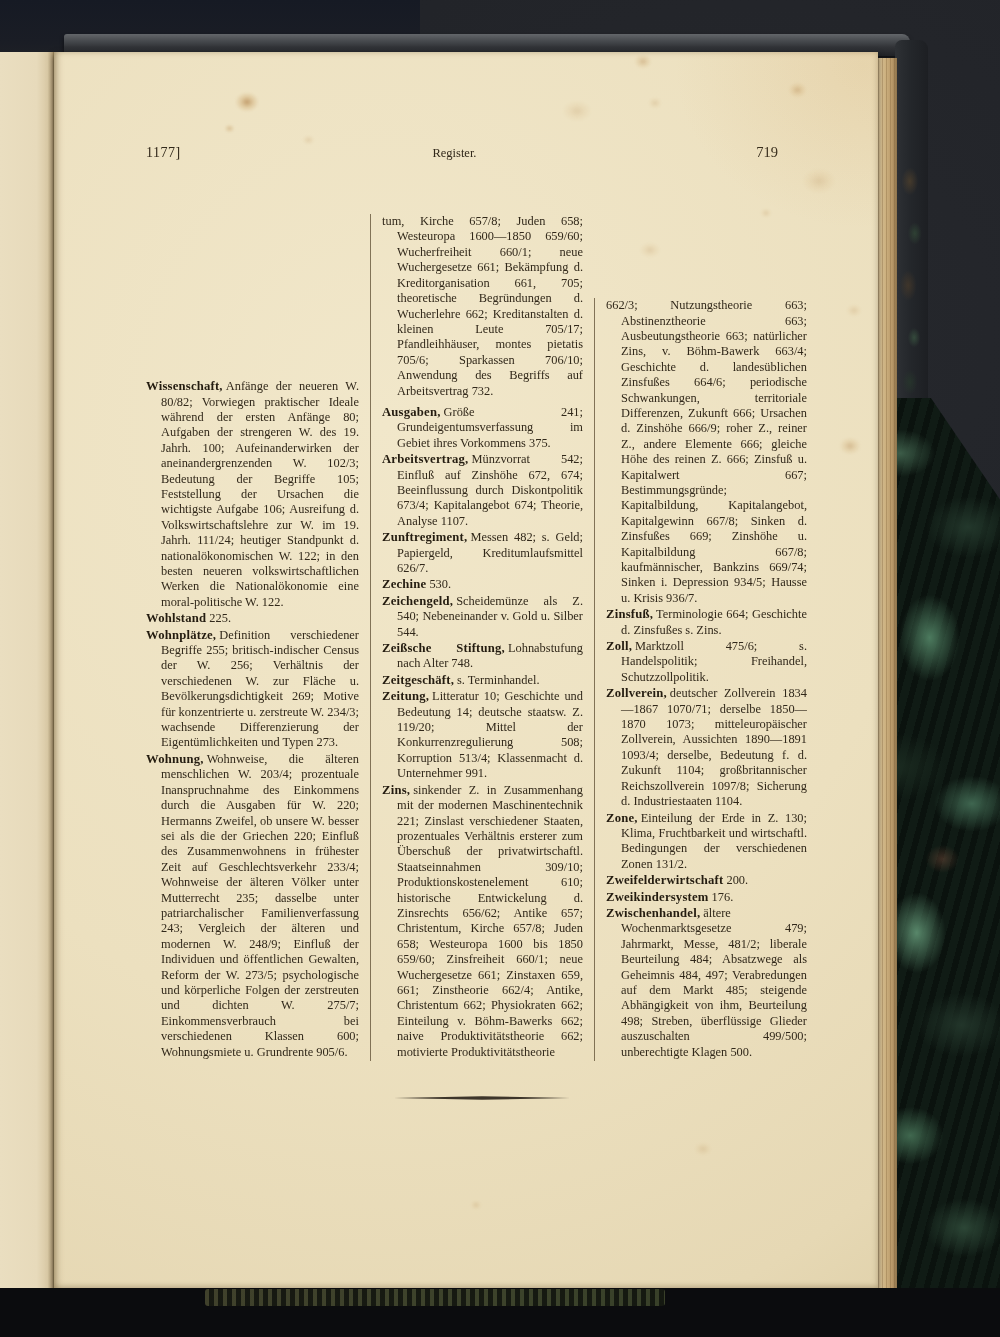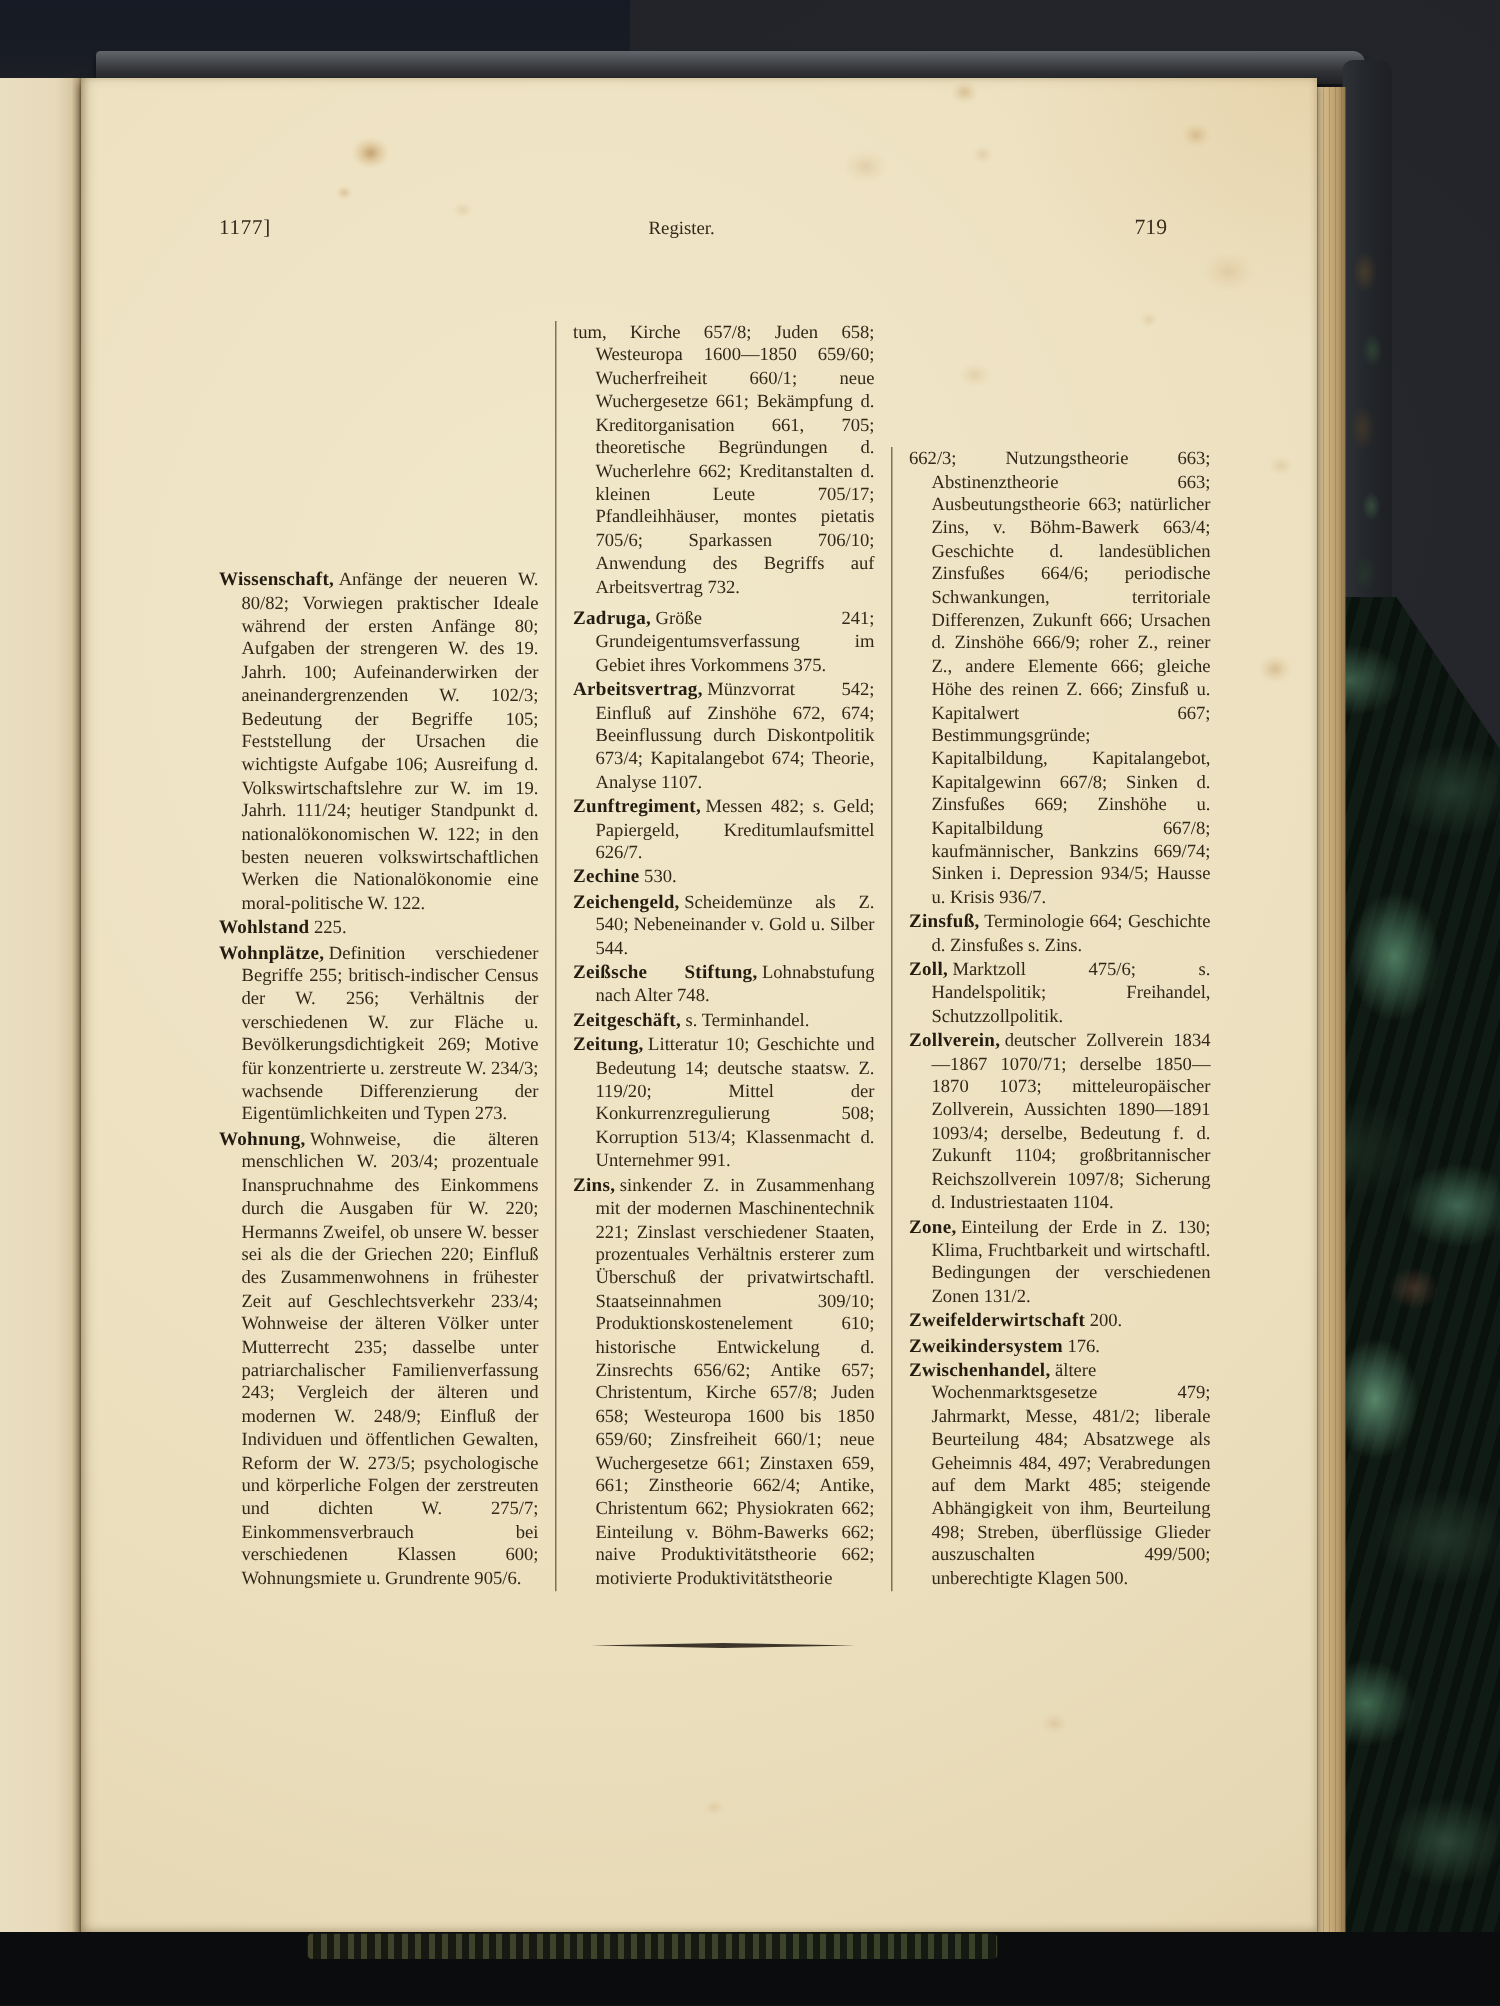--- a/index.html
+++ b/index.html
@@ -132,21 +132,21 @@
       <div class="col">
         <p class="entry"><b>Wissenschaft,</b><span>Anfänge der neueren W. 80/82; Vorwiegen praktischer Ideale während der ersten Anfänge 80; Aufgaben der strengeren W. des 19. Jahrh. 100; Aufeinanderwirken der aneinandergrenzenden W. 102/3; Bedeutung der Begriffe 105; Feststellung der Ursachen die wichtigste Aufgabe 106; Ausreifung d. Volkswirtschaftslehre zur W. im 19. Jahrh. 111/24; heutiger Standpunkt d. nationalökonomischen W. 122; in den besten neueren volkswirtschaftlichen Werken die Nationalökonomie eine moral-politische W. 122.</span></p>
         <p class="entry"><b>Wohlstand</b><span>225.</span></p>
         <p class="entry"><b>Wohnplätze,</b><span>Definition verschiedener Begriffe 255; britisch-indischer Census der W. 256; Verhältnis der verschiedenen W. zur Fläche u. Bevölkerungsdichtigkeit 269; Motive für konzentrierte u. zerstreute W. 234/3; wachsende Differenzierung der Eigentümlichkeiten und Typen 273.</span></p>
         <p class="entry"><b>Wohnung,</b><span>Wohnweise, die älteren menschlichen W. 203/4; prozentuale Inanspruchnahme des Einkommens durch die Ausgaben für W. 220; Hermanns Zweifel, ob unsere W. besser sei als die der Griechen 220; Einfluß des Zusammenwohnens in frühester Zeit auf Geschlechtsverkehr 233/4; Wohnweise der älteren Völker unter Mutterrecht 235; dasselbe unter patriarchalischer Familienverfassung 243; Vergleich der älteren und modernen W. 248/9; Einfluß der Individuen und öffentlichen Gewalten, Reform der W. 273/5; psychologische und körperliche Folgen der zerstreuten und dichten W. 275/7; Einkommensverbrauch bei verschiedenen Klassen 600; Wohnungsmiete u. Grundrente 905/6.</span></p>
 
       </div>
 
       <div class="col">
         <p class="entry"><span>tum, Kirche 657/8; Juden 658; Westeuropa 1600—1850 659/60; Wucherfreiheit 660/1; neue Wuchergesetze 661; Bekämpfung d. Kreditorganisation 661, 705; theoretische Begründungen d. Wucherlehre 662; Kreditanstalten d. kleinen Leute 705/17; Pfandleihhäuser, montes pietatis 705/6; Sparkassen 706/10; Anwendung des Begriffs auf Arbeitsvertrag 732.</span></p>
-        <p class="entry sect"><b>Zadruga,</b><span>Größe 241; Grundeigentumsverfassung im Gebiet ihres Vorkommens 375.</span></p>
+        <p class="entry sect"><b>Ausgaben,</b><span>Größe 241; Grundeigentumsverfassung im Gebiet ihres Vorkommens 375.</span></p>
         <p class="entry"><b>Arbeitsvertrag,</b><span>Münzvorrat 542; Einfluß auf Zinshöhe 672, 674; Beeinflussung durch Diskontpolitik 673/4; Kapitalangebot 674; Theorie, Analyse 1107.</span></p>
         <p class="entry"><b>Zunftregiment,</b><span>Messen 482; s. Geld; Papiergeld, Kreditumlaufsmittel 626/7.</span></p>
         <p class="entry"><b>Zechine</b><span>530.</span></p>
         <p class="entry"><b>Zeichengeld,</b><span>Scheidemünze als Z. 540; Nebeneinander v. Gold u. Silber 544.</span></p>
         <p class="entry"><b>Zeißsche Stiftung,</b><span>Lohnabstufung nach Alter 748.</span></p>
         <p class="entry"><b>Zeitgeschäft,</b><span>s. Terminhandel.</span></p>
         <p class="entry"><b>Zeitung,</b><span>Litteratur 10; Geschichte und Bedeutung 14; deutsche staatsw. Z. 119/20; Mittel der Konkurrenzregulierung 508; Korruption 513/4; Klassenmacht d. Unternehmer 991.</span></p>
         <p class="entry"><b>Zins,</b><span>sinkender Z. in Zusammenhang mit der modernen Maschinentechnik 221; Zinslast verschiedener Staaten, prozentuales Verhältnis ersterer zum Überschuß der privatwirtschaftl. Staatseinnahmen 309/10; Produktionskostenelement 610; historische Entwickelung d. Zinsrechts 656/62; Antike 657; Christentum, Kirche 657/8; Juden 658; Westeuropa 1600 bis 1850 659/60; Zinsfreiheit 660/1; neue Wuchergesetze 661; Zinstaxen 659, 661; Zinstheorie 662/4; Antike, Christentum 662; Physiokraten 662; Einteilung v. Böhm-Bawerks 662; naive Produktivitätstheorie 662; motivierte Produktivitätstheorie</span></p>
       </div>
 

